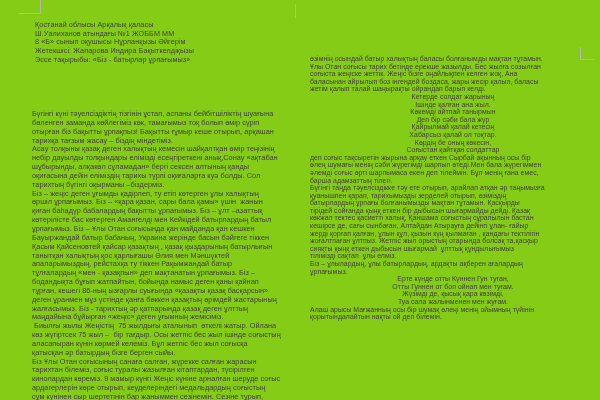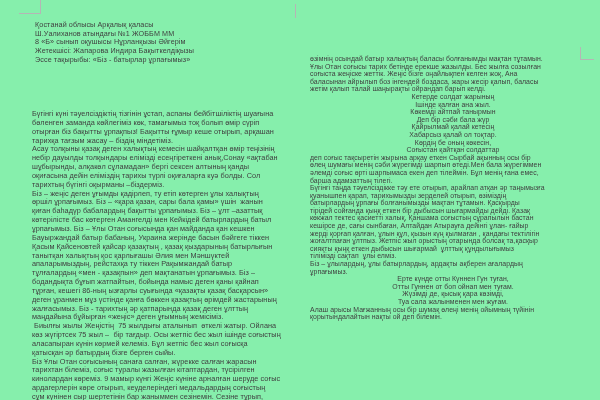--- a/index.html
+++ b/index.html
@@ -8,21 +8,21 @@
     width: 600px;
     height: 400px;
     overflow: hidden;
     background: #fdfdfd;
     font-family: "Liberation Sans", sans-serif;
   }
   .scan {
     position: relative;
     width: 600px;
     height: 400px;
-    background: #86efac;
+    background: #84cc16;
     color: #3f3f3f;
   }
   .lines { white-space: pre; }
   
   .page-left {
     position: absolute;
     left: 32px; top: 0; width: 262px; height: 400px;
   }
   .header-block {
     position: absolute;

